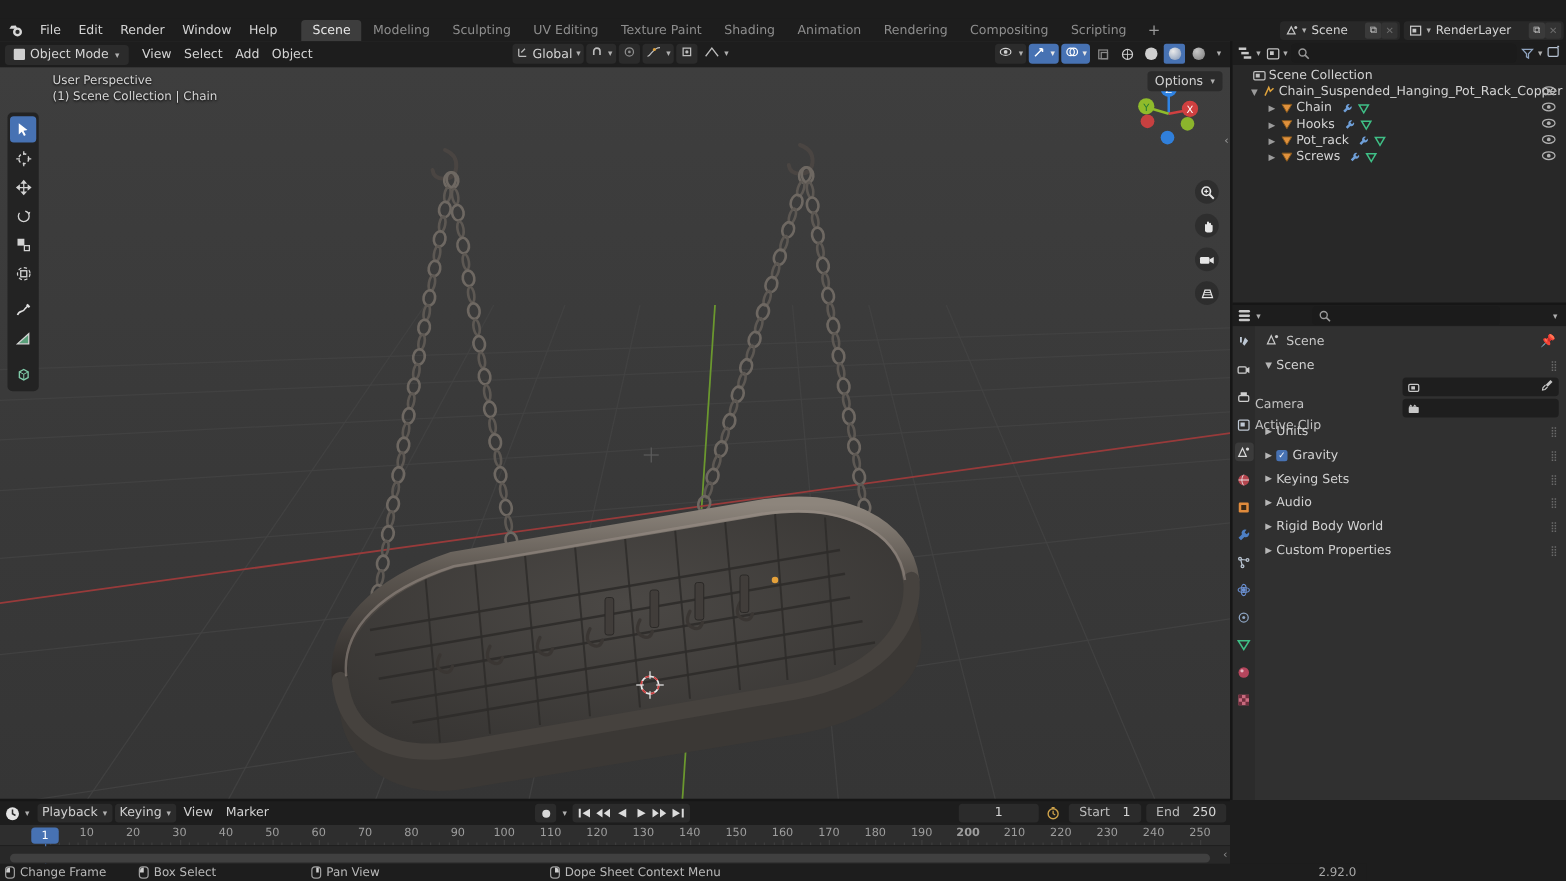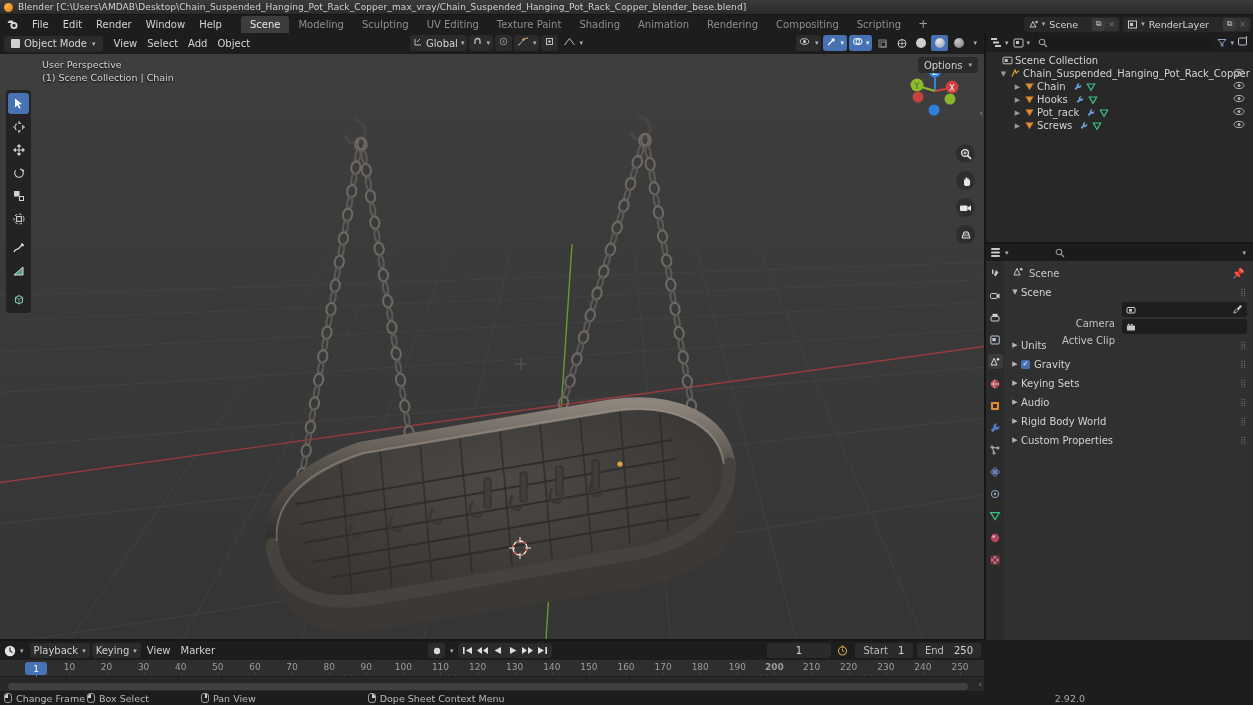--- a/index.html
+++ b/index.html
@@ -88,21 +88,21 @@
   .ptab.active{ background:#3b3b3b;}
   .props-body{ position:absolute; left:18px; top:17px; right:0; bottom:0; background:#303030; padding-top:4px;}
   .breadcrumb{ display:flex; align-items:center; height:16px; padding-left:8px; gap:5px;}
   .breadcrumb .bt{ font-size:10px; color:#c9c9c9;}
   .pin{ position:absolute; right:8px; color:#9d9d9d; font-size:10px;}
   .panel-head{ display:flex; align-items:center; height:16px; padding-left:5px; margin-top:3px;}
   .panel-head .tri{ color:#b6b6b6; font-size:7px; width:12px; text-align:center;}
   .panel-head .pt{ font-size:10px; color:#d2d2d2;}
   .grip{ position:absolute; right:6px; color:#6a6a6a; font-size:8px; letter-spacing:1px;}
   .prow{ display:flex; align-items:center; height:15px; margin:2px 6px 0 0;}
-  .plabel{ width:118px; text-align:right; font-size:10px; color:#c2c2c2; padding-right:7px;margin-top:28px;}
+  .plabel{ width:118px; font-size:10px; color:#c2c2c2; padding-right:7px;margin-top:28px;}
   .pfield{ flex:1; height:15px; background:#1e1e1e; border-radius:3px; display:flex; align-items:center; padding:0 4px; gap:4px; position:relative;}
   .pfield .fi{ color:#bdbdbd; font-size:9px; display:flex; align-items:center;}
   .eyedrop{ position:absolute; right:4px; color:#c0c0c0; font-size:9px;}
   .checkbox{ width:9px;height:9px;border-radius:2px;background:#4772b3; display:flex;align-items:center;justify-content:center;
      color:#fff; font-size:7px; margin-right:4px;}
 
   
   .timeline{ position:absolute; left:0; top:641px; width:984px; height:50px; background:#282828;}
   .tl-header{ height:19px; background:#1d1d1d; display:flex; align-items:center; padding-left:3px; gap:2px; position:relative;}
   .tl-playback{ display:flex; align-items:center; background:#2b2b2b; border-radius:3px; height:15px; padding:0 4px; font-size:10px; color:#d0d0d0; gap:3px;}
@@ -117,39 +117,35 @@
   .tickline{ position:absolute; bottom:0; width:1px; height:4px; background:#3c3c3c;}
   .playhead{ position:absolute; top:0; width:22px; height:13px; background:#4772b3; border-radius:3px;
      display:flex;align-items:center;justify-content:center; font-size:9px; color:#fff; transform:translateX(-50%); top:2px;}
   .playline{ position:absolute; top:15px; width:1px; height:26px; background:#4772b3;}
   .tl-body{ position:relative; height:14px; background:#282828;}
   .tl-scroll{ position:absolute; left:8px; right:16px; bottom:1px; height:7px; background:#404040; border-radius:4px;}
   .tl-sidearrow{ position:absolute; right:2px; top:2px; color:#8a8a8a; font-size:9px;}
 
   
   .statusbar{ position:absolute; left:0; bottom:0; width:1093px; height:14px; background:#1d1d1d;
-     display:flex; align-items:center; padding-left:4px; gap:2px;}
+     display:flex; align-items:center; padding-left:4px; gap:26px;}
   .sb-item{ display:flex; align-items:center; gap:4px; font-size:9.5px; color:#b9b9b9;}
   .mouseic{ width:8px;height:10px;border:1px solid #9d9d9d; border-radius:3px; position:relative; flex:0 0 auto;}
   .mouseic.l:before{content:"";position:absolute;left:0;top:0;width:3px;height:4px;background:#cfcfcf;border-radius:3px 0 0 0;}
   .mouseic.m:before{content:"";position:absolute;left:2.5px;top:0;width:2.5px;height:4px;background:#cfcfcf;}
   .mouseic.r:before{content:"";position:absolute;right:0;top:0;width:3px;height:4px;background:#cfcfcf;border-radius:0 3px 0 0;}
   .version{ position:absolute; right:8px; font-size:9.5px; color:#a8a8a8;}
 
   .divline{ position:absolute; background:#161616; }
 </style>
 </head>
 <body>
 
 <div id="app">
 
-  <div class="titlebar">
-    <div class="tlogo"></div>
-    <div class="ttext">Blender [C:\Users\AMDAB\Desktop\Chain_Suspended_Hanging_Pot_Rack_Copper_max_vray/Chain_Suspended_Hanging_Pot_Rack_Copper_blender_bese.blend]</div>
-  </div>
 
   <div class="topbar">
     <div class="blogo">
       <svg width="14" height="14" viewBox="0 0 14 14">
         <circle cx="8" cy="8.5" r="3.6" fill="#d8d8d8"></circle>
         <circle cx="8" cy="8.5" r="1.7" fill="#2a2a2a"></circle>
         <path d="M1.5 6 L8 6 L6.6 3.4 L3 3.6 Z" fill="#d8d8d8"></path>
       </svg>
     </div>
     <div class="menu-item">File</div>

